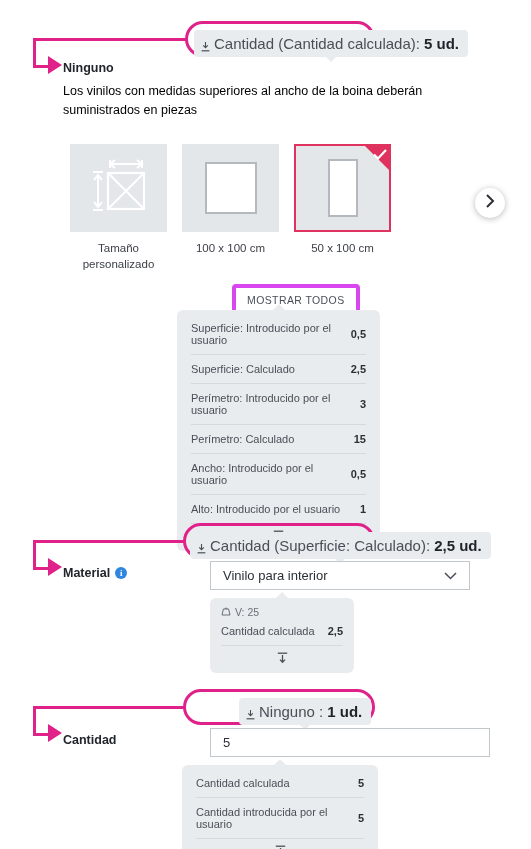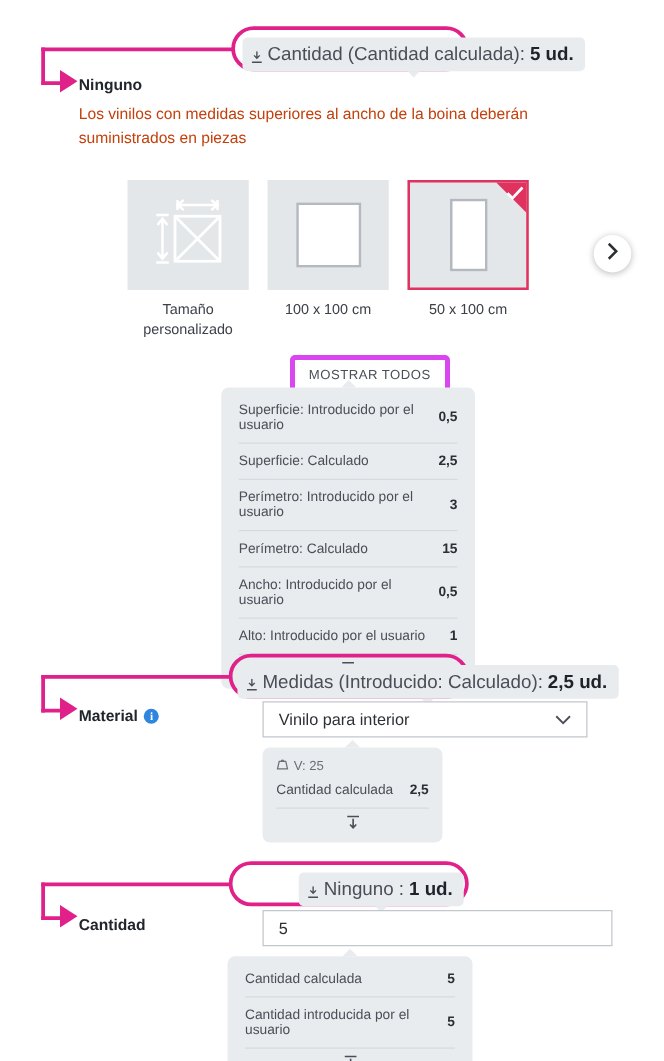--- a/index.html
+++ b/index.html
@@ -78,27 +78,27 @@
   .info-ico {
     width: 12px; height: 12px; border-radius: 50%;
     background: #2e86de; color: #fff;
     font-size: 9px; font-weight: bold;
     display: inline-flex; align-items: center; justify-content: center;
     font-family: "Liberation Serif", serif;
   }
   .helper {
     position: absolute;
     font-size: 12.5px;
-    color: #c2410c;
+    color: #000000;
     line-height: 1.55;
     width: 430px;
   }
 
   
-  .cards { position: absolute; display: flex; gap: 15px; margin-left: 32px; }
+  .cards { position: absolute; display: flex; gap: 15px; }
   .card { width: 97px; }
   .card .thumb {
     position: relative;
     width: 97px; height: 88px;
     background: #e4e7ea;
     display: flex; align-items: center; justify-content: center;
   }
   .card.selected .thumb {
     border: 2px solid #e0325f;
     background: #e4e7ea;
@@ -315,21 +315,21 @@
   </div>
   <div class="ann-head" style="left:48px; top:558px;"></div>
 
   <div class="badge" style="left:190px; top:532px;">
     <span class="dl-ico">
       <svg width="9" height="10" viewBox="0 0 9 10">
           <path d="M4.5 0v5.2M2.2 3.3l2.3 2.3 2.3-2.3" stroke="#4a4f57" stroke-width="1.1" fill="none"></path>
           <path d="M0.6 8.8h7.8" stroke="#4a4f57" stroke-width="1.2"></path>
         </svg>
     </span>
-    <span>Medidas (Introducido: Calculado):</span>
+    <span>Cantidad (Superficie: Calculado):</span>
     <b>2,5 ud.</b>
     <span class="tip"></span>
   </div>
 
   <div class="sec-label" style="left:63px; top:566px;">
     <span>Material</span>
     <span class="info-ico">i</span>
   </div>
 
   <div class="select" style="left:210px; top:561px; width:260px; height:29px;">

